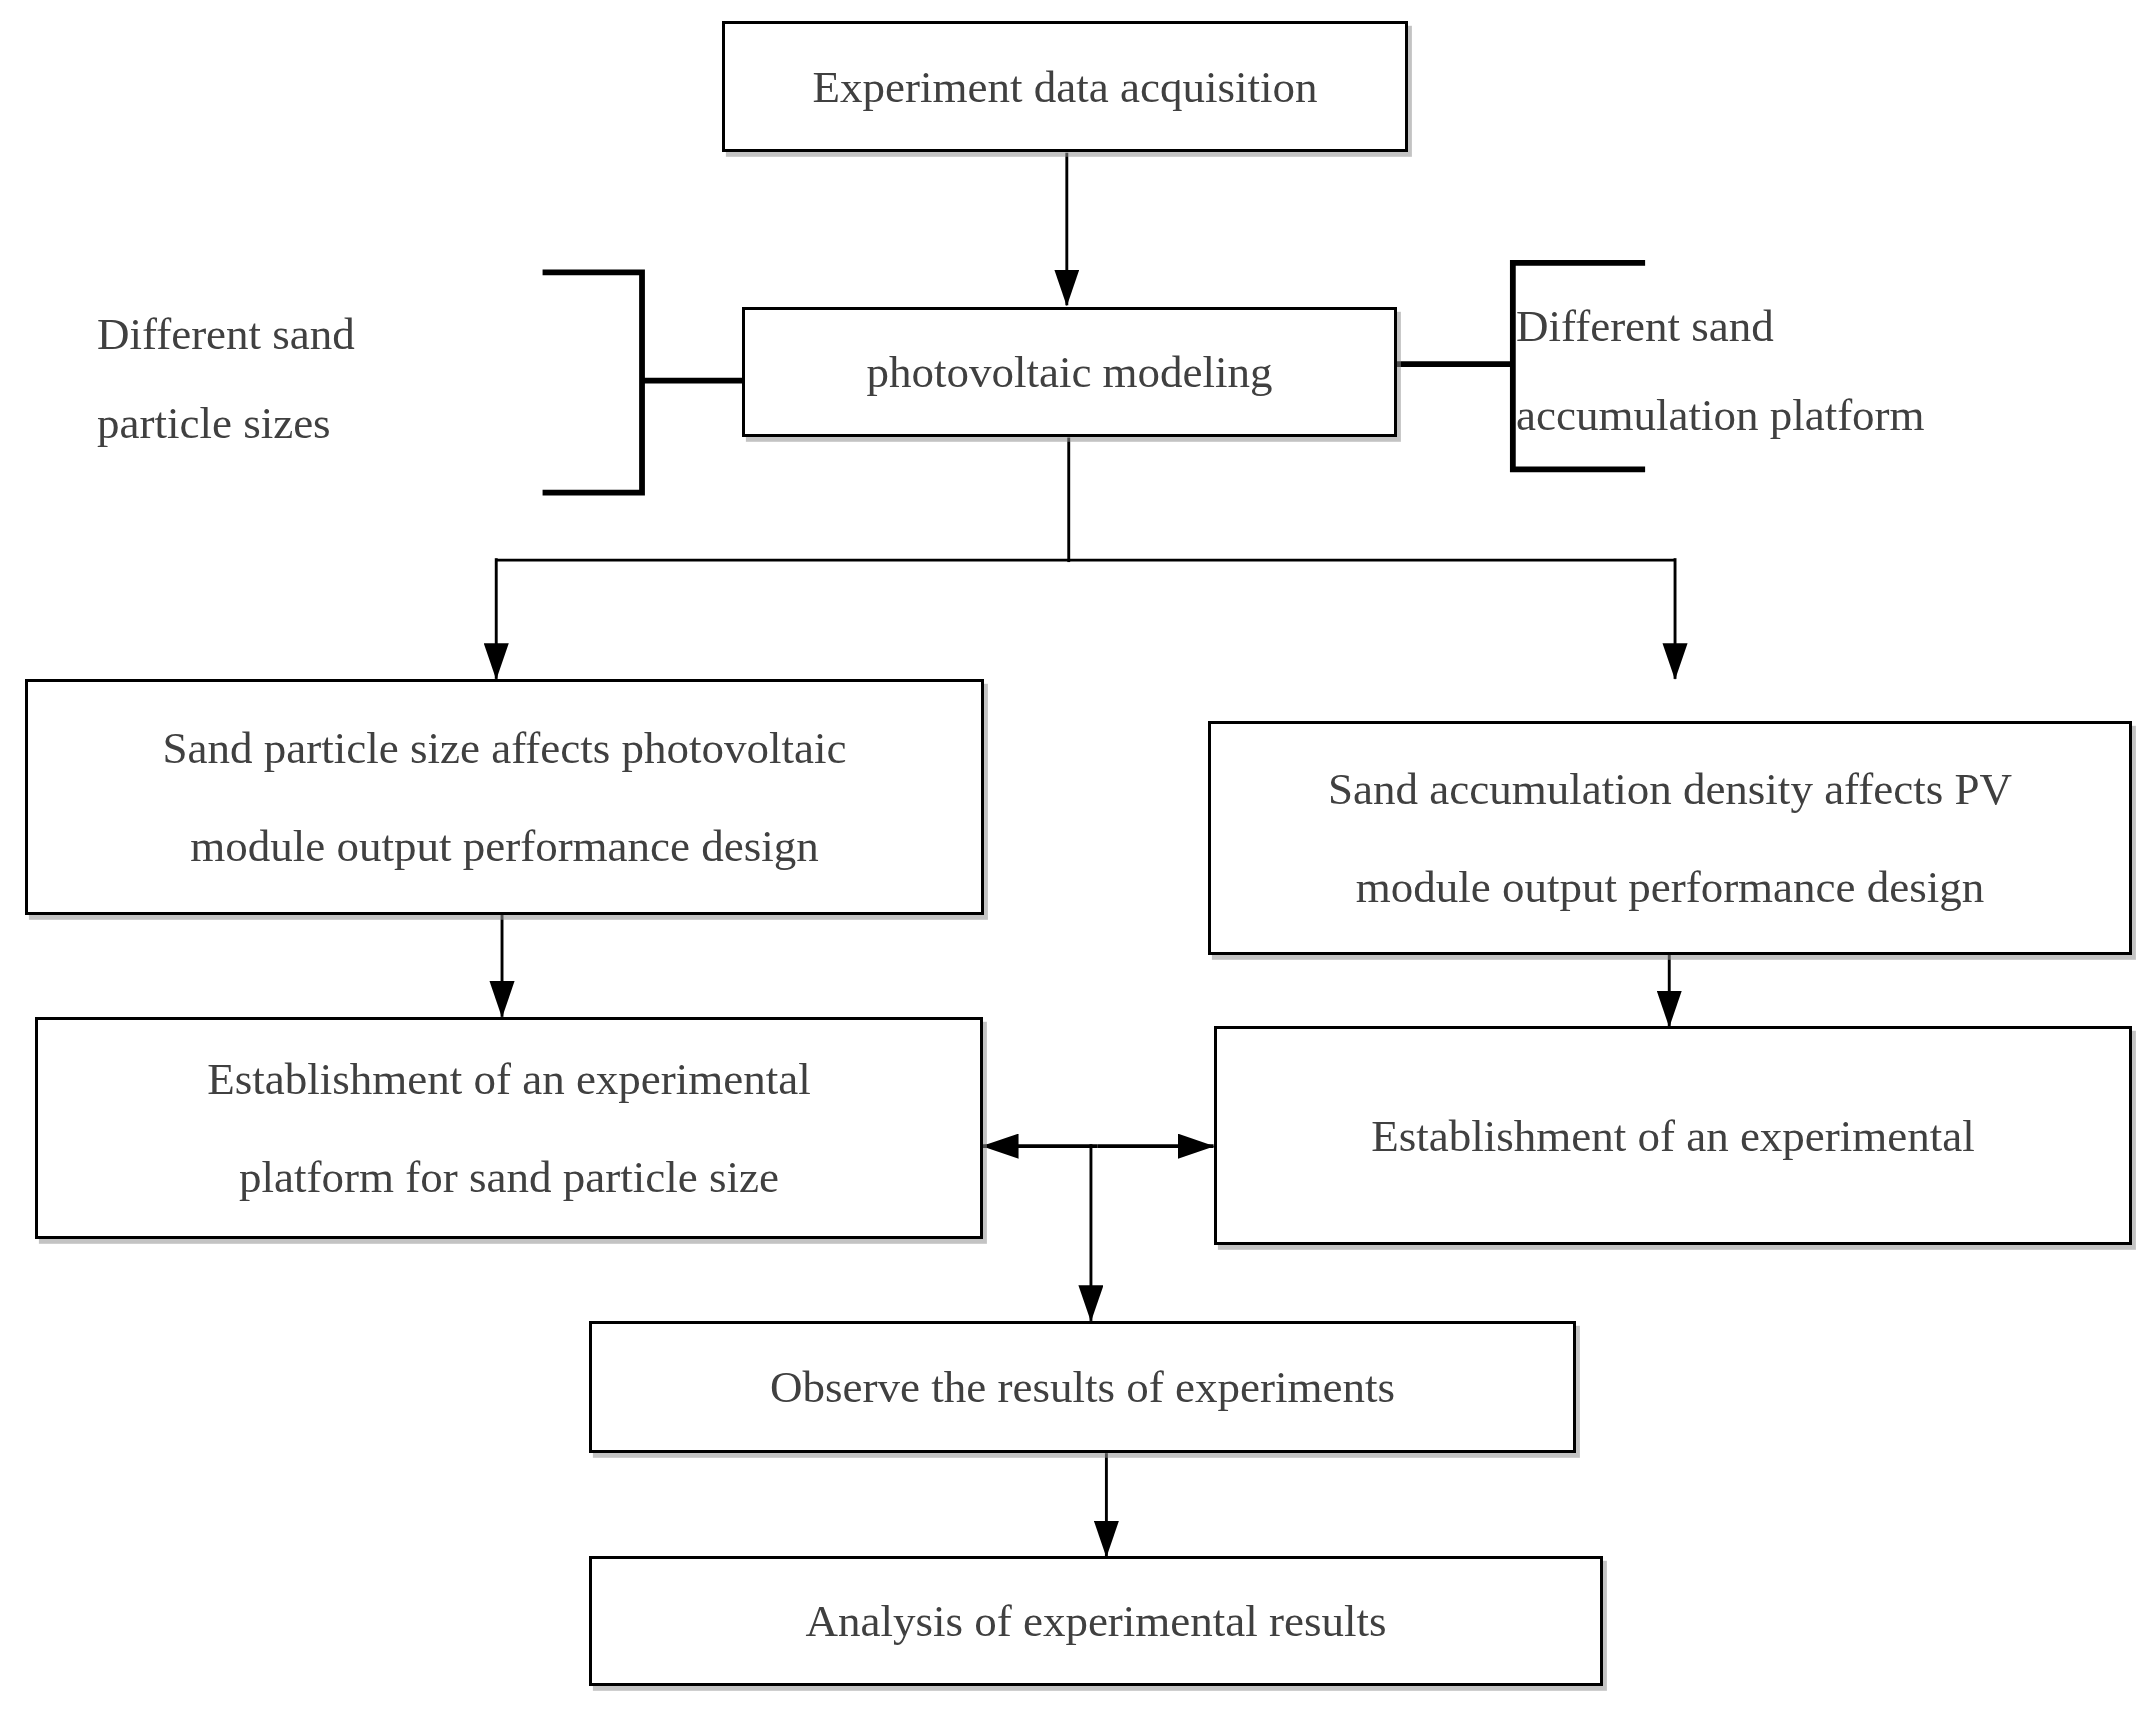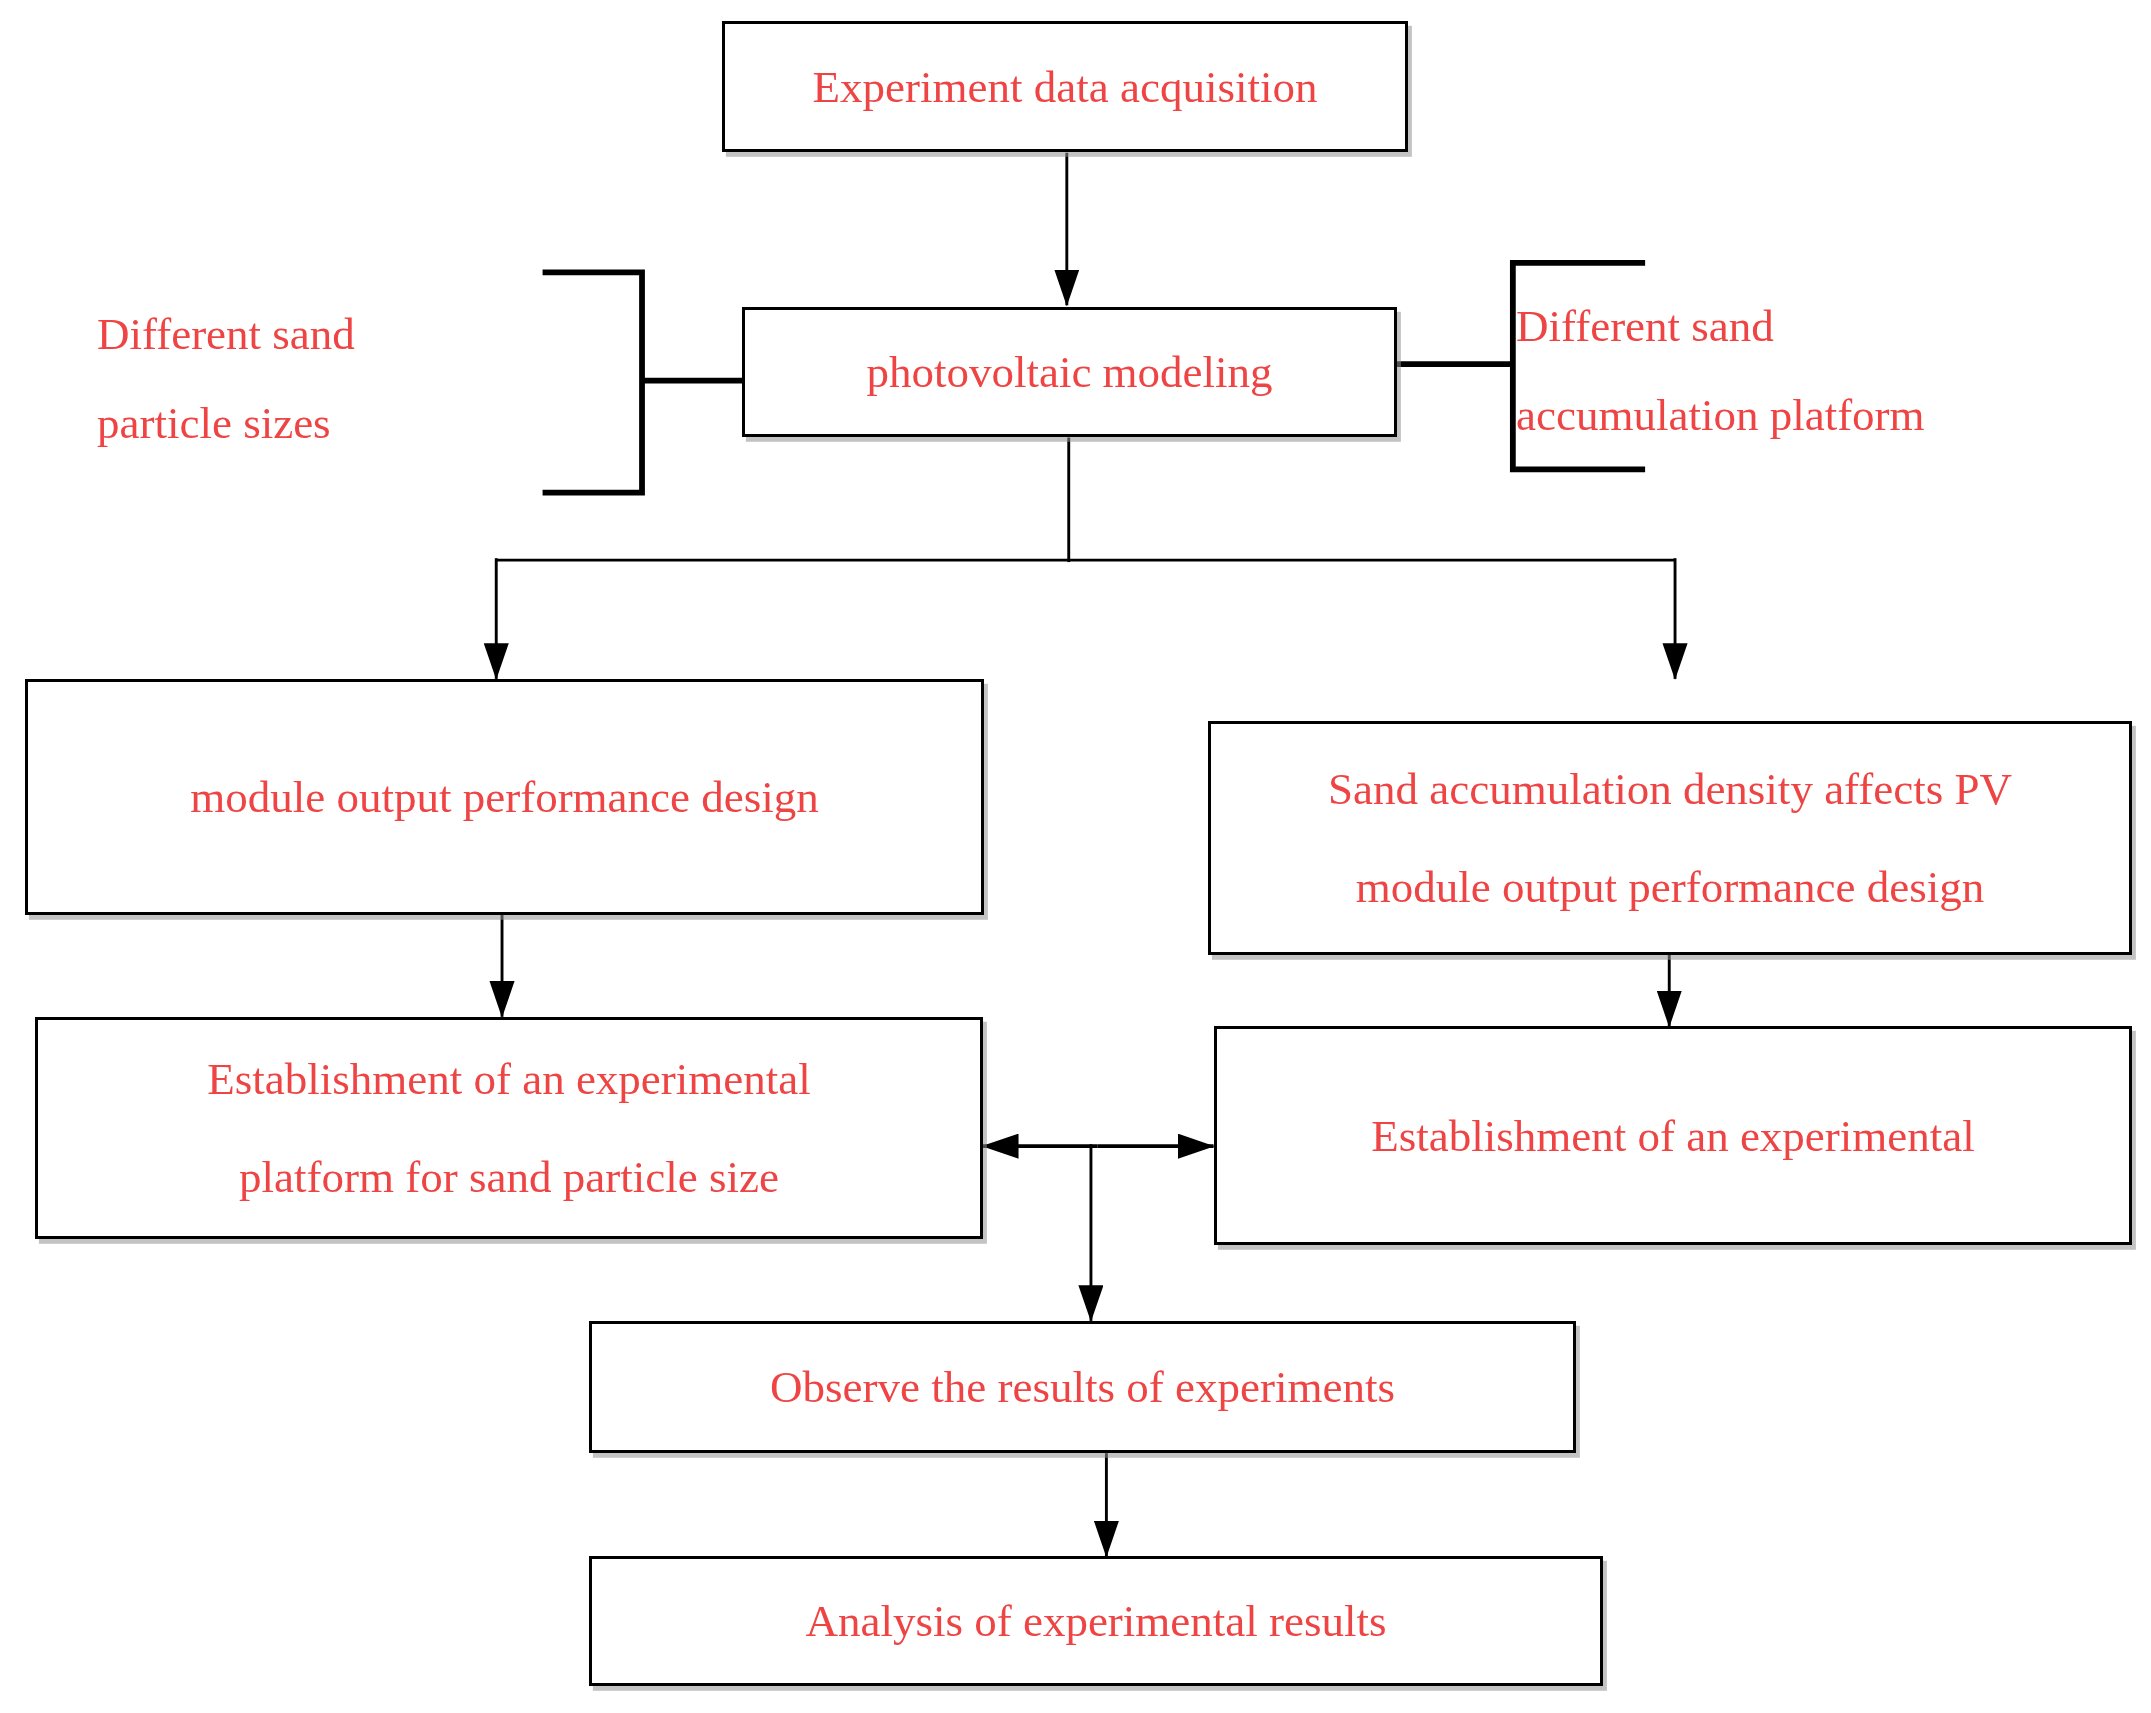--- a/index.html
+++ b/index.html
@@ -2,21 +2,21 @@
 <html><head>
 <meta charset="utf-8">
 <style>
   html, body { margin: 0; padding: 0; background: #ffffff; }
   #diagram {
     position: relative;
     width: 2151px;
     height: 1714px;
     background: #ffffff;
     font-family: "Liberation Serif", "DejaVu Serif", serif;
-    color: #ef4444;
+    color: #404040;
     overflow: hidden;
   }
   #wires { position: absolute; left: 0; top: 0; width: 2151px; height: 1714px; }
   .w3 { stroke: #000000; stroke-width: 3px; fill: none; }
   .w4 { stroke: #000000; stroke-width: 4px; fill: none; }
   .w6 { stroke: #000000; stroke-width: 6px; fill: none; }
   .node {
     position: absolute;
     box-sizing: border-box;
     border: 3.9px solid #000000;
@@ -93,20 +93,21 @@
     <div class="line">Different sand</div>
     <div class="line">particle sizes</div>
   </div>
 
   <div class="sidelabel" id="l-right">
     <div class="line">Different sand</div>
     <div class="line">accumulation platform</div>
   </div>
 
   <div class="node" id="n-left-branch">
+    <div class="line">Sand particle size affects photovoltaic</div>
     <div class="line">module output performance design</div>
   </div>
 
   <div class="node" id="n-right-branch">
     <div class="line">Sand accumulation density affects PV</div>
     <div class="line">module output performance design</div>
   </div>
 
   <div class="node" id="n-left-platform">
     <div class="line">Establishment of an experimental</div>

